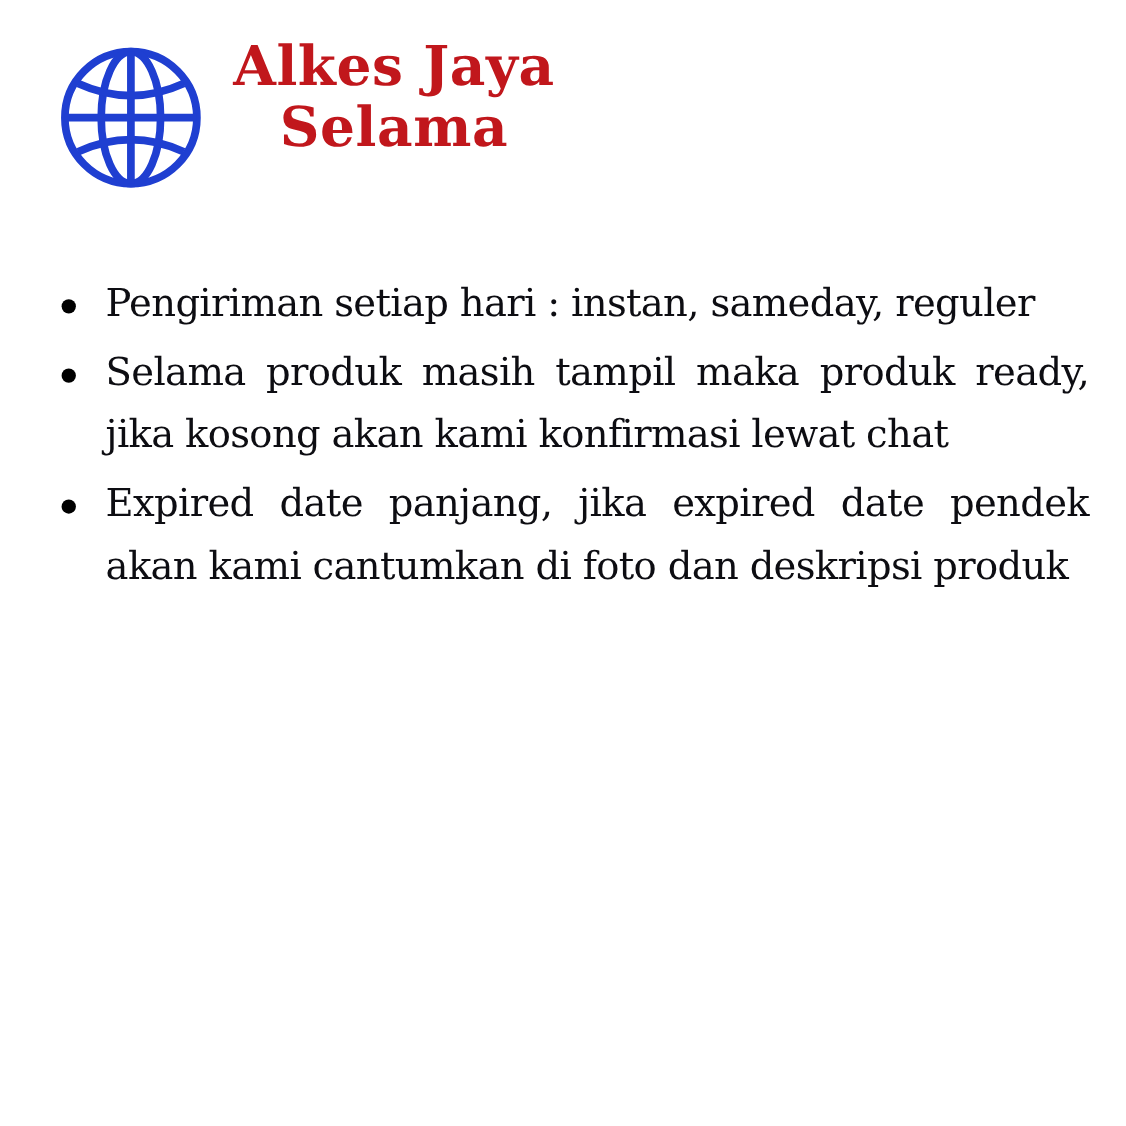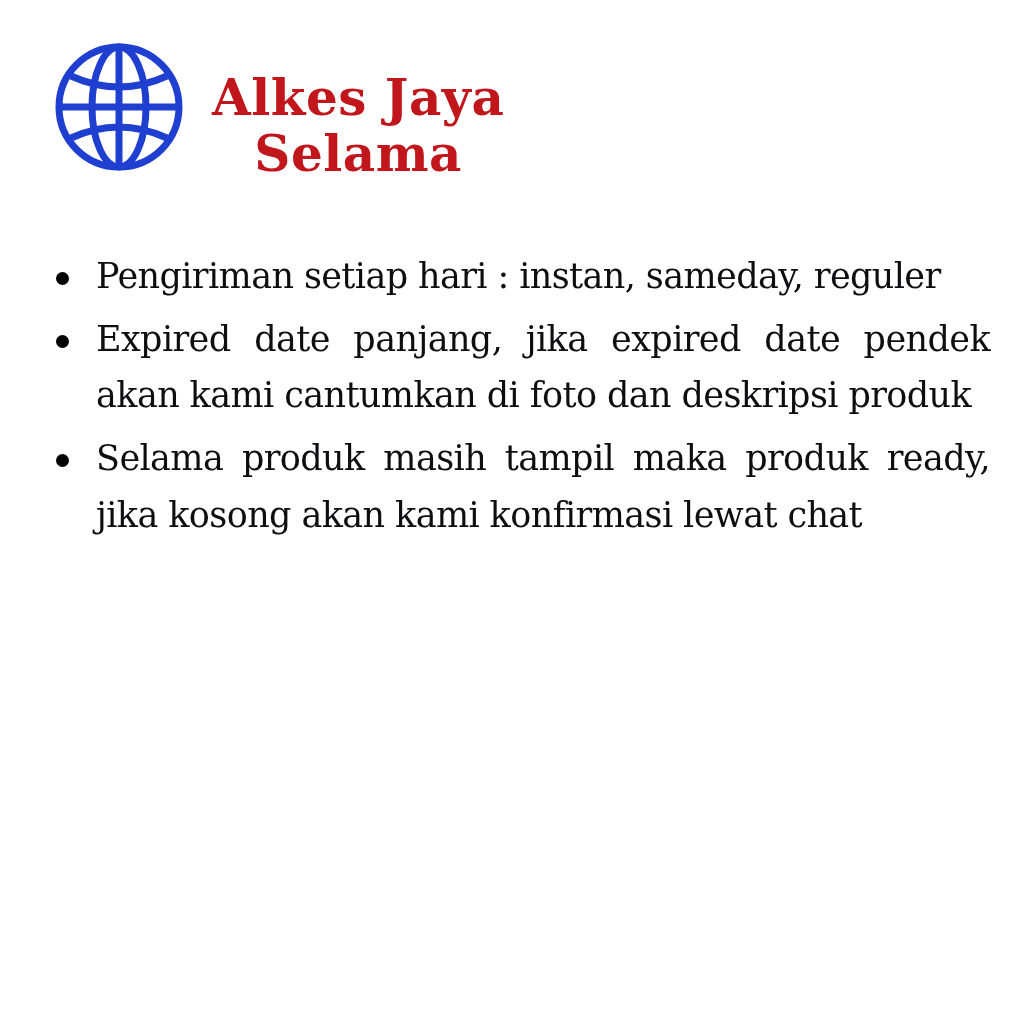--- a/index.html
+++ b/index.html
@@ -16,21 +16,21 @@
   .page {
     position: relative;
     width: 1024px;
     height: 1024px;
     box-sizing: border-box;
   }
 
   
   .header {
     display: flex;
-    align-items: flex-end;
+    align-items: flex-start;
     padding: 32px 0 0 44px;
   }
   .logo-wrap {
     width: 150px;
     height: 150px;
     flex: 0 0 150px;
     display: flex;
     align-items: center;
     justify-content: center;
   }
@@ -109,21 +109,21 @@
       <span class="line2">Selama</span>
     </div>
   </div>
 
   <div class="content">
     <ul class="points">
       <li>
         <span class="txt">Pengiriman setiap hari : instan, sameday, reguler</span>
       </li>
       <li>
-        <span class="txt">Expired date panjang, jika expired date pendek akan kami cantumkan di foto dan deskripsi produk</span>
+        <span class="txt">Selama produk masih tampil maka produk ready, jika kosong akan kami konfirmasi lewat chat</span>
       </li>
       <li>
-        <span class="txt">Selama produk masih tampil maka produk ready, jika kosong akan kami konfirmasi lewat chat</span>
+        <span class="txt">Expired date panjang, jika expired date pendek akan kami cantumkan di foto dan deskripsi produk</span>
       </li>
     </ul>
   </div>
 
 </div>
 
 </body></html>

